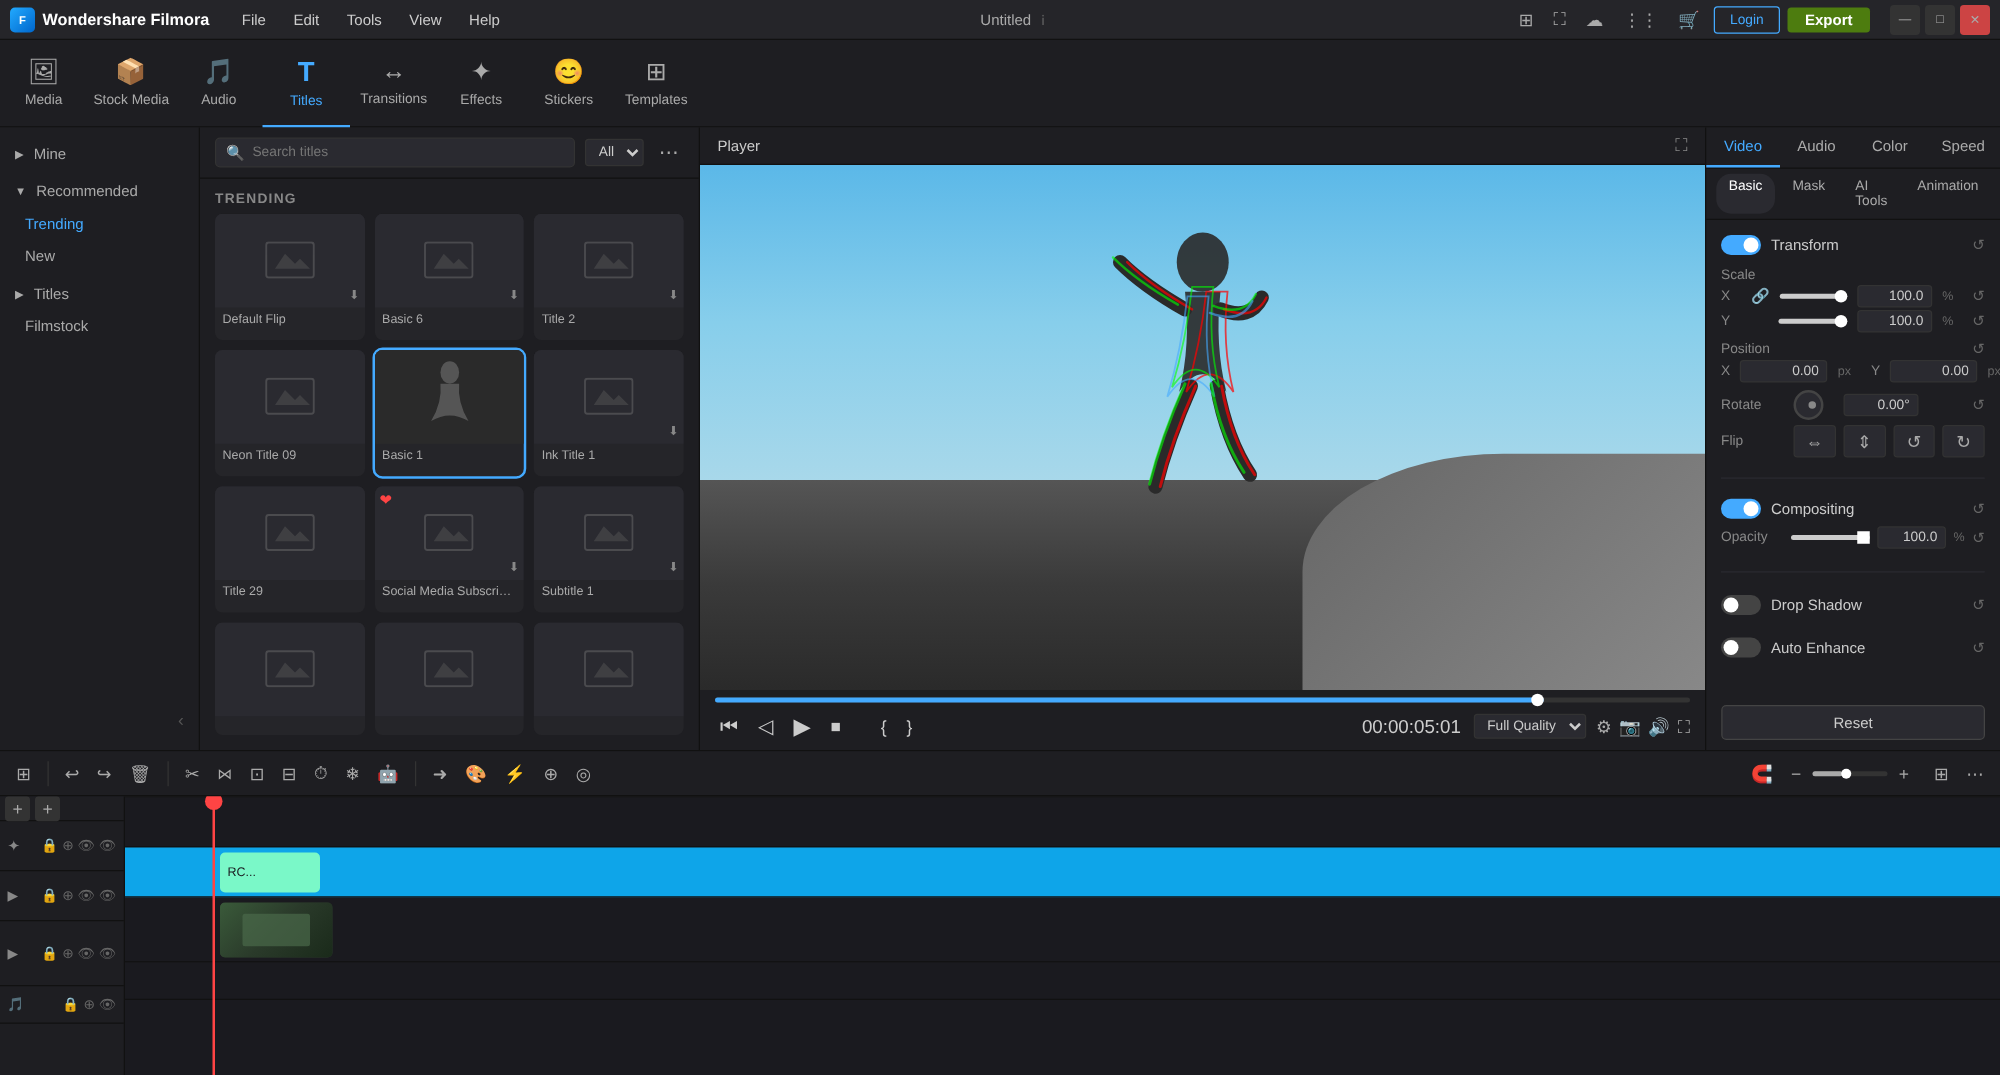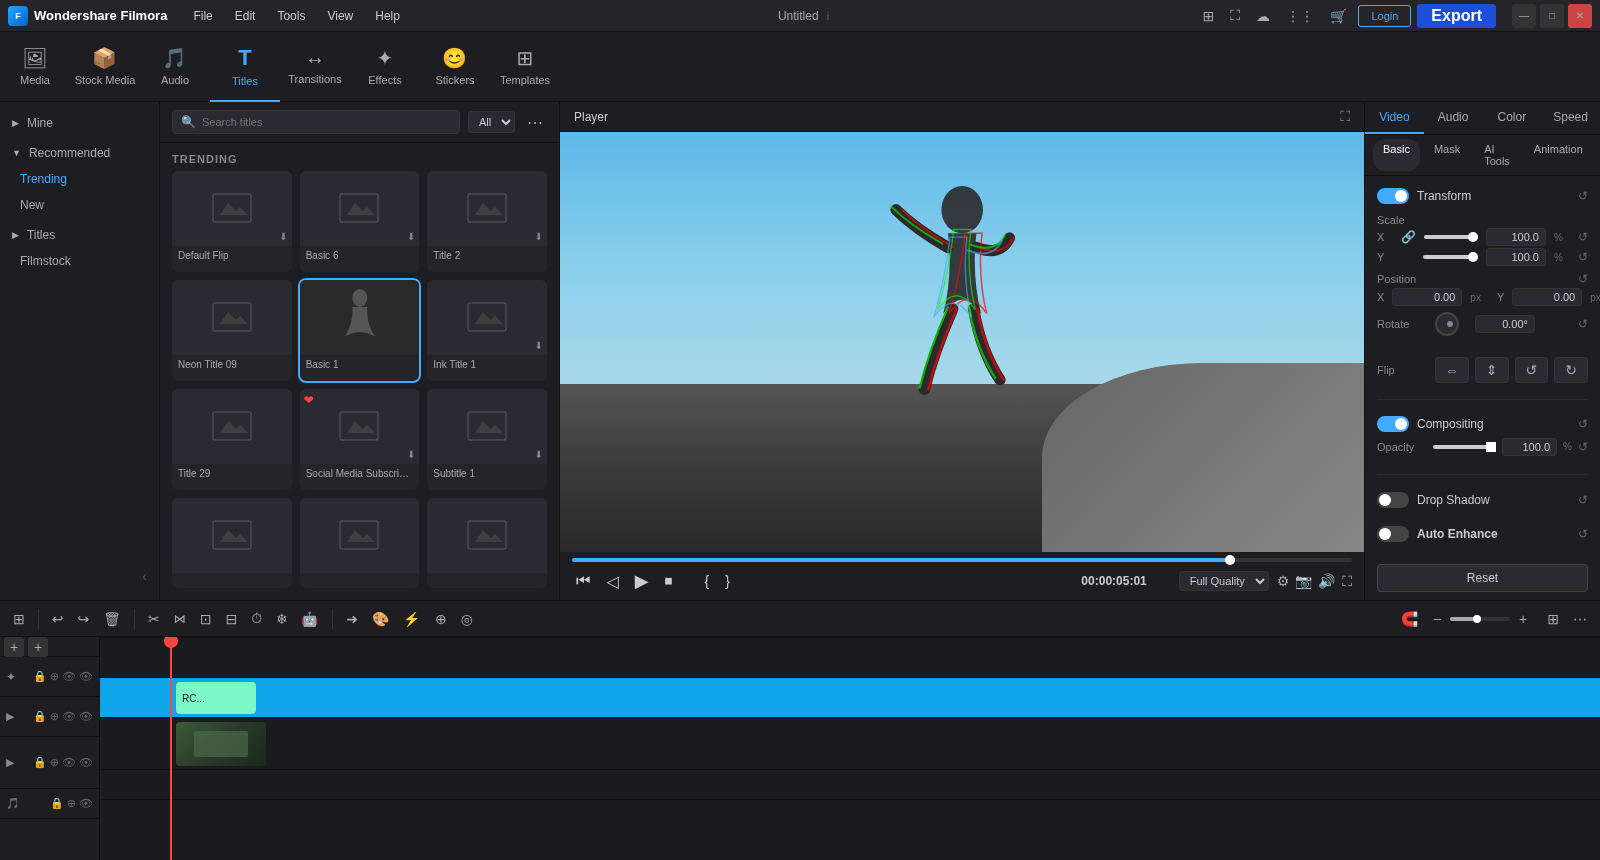--- a/index.html
+++ b/index.html
@@ -8,21 +8,21 @@
     
     .menu-bar { display: flex; align-items: center; background: #252529; height: 32px; padding: 0 8px; gap: 16px; border-bottom: 1px solid #111; }
     .app-logo { display: flex; align-items: center; gap: 6px; color: #fff; font-weight: bold; font-size: 13px; }
     .app-logo .logo-icon { width: 20px; height: 20px; background: linear-gradient(135deg, #4af, #2af); border-radius: 4px; display: flex; align-items: center; justify-content: center; color: #fff; font-size: 10px; }
     .menu-items { display: flex; gap: 2px; }
     .menu-item { color: #ccc; padding: 4px 10px; border-radius: 3px; cursor: pointer; font-size: 12px; }
     .title-bar-center { flex: 1; display: flex; align-items: center; justify-content: center; gap: 8px; color: #aaa; font-size: 12px; }
     .window-controls { display: flex; gap: 4px; margin-left: auto; }
     .win-btn { width: 24px; height: 24px; border-radius: 3px; background: #333; border: none; color: #aaa; cursor: pointer; display: flex; align-items: center; justify-content: center; font-size: 10px; }
     .login-btn { background: transparent; border: 1px solid #4af; color: #4af; padding: 4px 12px; border-radius: 3px; cursor: pointer; font-size: 11px; }
-    .export-btn { background: #1d4ed8; border: none; color: #fff; padding: 3px 14px; border-radius: 3px; cursor: pointer; font-size: 16px; font-weight: bold; }
+    .export-btn { background: #4d7c0f; border: none; color: #fff; padding: 3px 14px; border-radius: 3px; cursor: pointer; font-size: 12px; font-weight: bold; }
     .top-icons { display: flex; gap: 6px; align-items: center; }
     .top-icon { color: #aaa; font-size: 14px; cursor: pointer; padding: 2px 5px; }
 
     
     .toolbar { display: flex; align-items: center; background: #1e1e22; height: 70px; border-bottom: 1px solid #111; }
     .tool-item { display: flex; flex-direction: column; align-items: center; justify-content: center; width: 70px; height: 70px; cursor: pointer; color: #aaa; font-size: 11px; gap: 4px; border-bottom: 2px solid transparent; }
     .tool-item.active { color: #4af; border-bottom: 2px solid #4af; }
     .tool-icon { font-size: 20px; }
 
     
@@ -433,21 +433,21 @@
       </div>
       <div class="ctrl-row">
         <span class="ctrl-btn">⏮</span>
         <span class="ctrl-btn">◁</span>
         <span class="ctrl-btn" style="font-size:18px;">▶</span>
         <span class="ctrl-btn">⏹</span>
         <span style="width:8px;"></span>
         <span class="ctrl-btn" style="font-size:14px;">{</span>
         <span class="ctrl-btn" style="font-size:14px;">}</span>
         <div class="ctrl-spacer"></div>
-        <span style="color:#ccc;font-size:12px;margin-right:24px;font-weight:bold;">00:00:05:01</span>
+        <span style="color:#ccc;font-size:15px;margin-right:2px;">00:00:05:01</span>
         <select class="quality-select">
           <option>Full Quality</option>
           <option>1/2</option>
           <option>1/4</option>
         </select>
         <div class="ctrl-icon-group">
           <span class="ctrl-icon">⚙</span>
           <span class="ctrl-icon">📷</span>
           <span class="ctrl-icon">🔊</span>
           <span class="ctrl-icon">⛶</span>
@@ -527,21 +527,21 @@
           <div class="prop-row">
             <span class="prop-label-wide">Rotate</span>
             <div class="rotate-dial">
               <div class="rotate-dot"></div>
             </div>
             <input class="prop-input" value="0.00°" style="margin-left: 8px;">
             <span class="reset-icon">↺</span>
           </div>
         </div>
 
-        <div style="margin-top:21px;">
+        <div style="margin-top:4px;">
           <div class="prop-row">
             <span class="prop-label-wide">Flip</span>
             <div class="flip-btns">
               <button class="flip-btn">⇔</button>
               <button class="flip-btn">⇕</button>
               <button class="flip-btn">↺</button>
               <button class="flip-btn">↻</button>
             </div>
           </div>
         </div>
@@ -578,21 +578,21 @@
             <div class="toggle-off-knob"></div>
           </div>
         <span style="margin-left:8px;flex:1;">Drop Shadow</span>
         <span class="reset-icon">↺</span>
       </div>
 
       <div class="auto-enhance-row">
         <div class="toggle-off">
             <div class="toggle-off-knob"></div>
           </div>
-        <span style="margin-left:8px;flex:1;font-weight:bold;">Auto Enhance</span>
+        <span style="margin-left:8px;flex:1;">Auto Enhance</span>
         <span class="reset-icon">↺</span>
       </div>
 
     </div>
     <button class="reset-btn">Reset</button>
   </div>
 
 </div>
 
 <div class="timeline-area">

